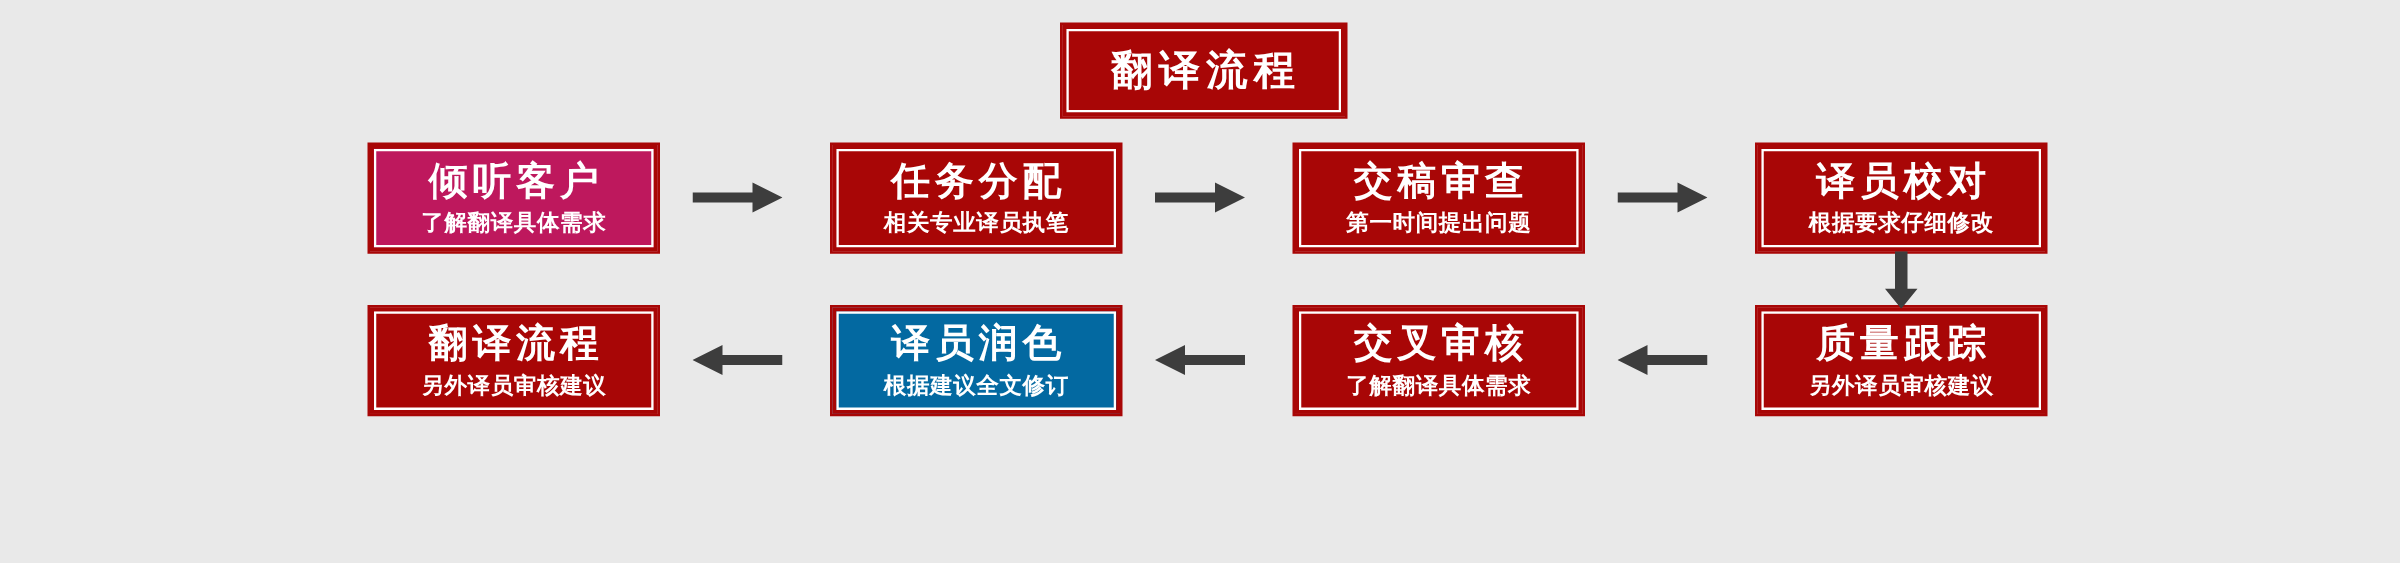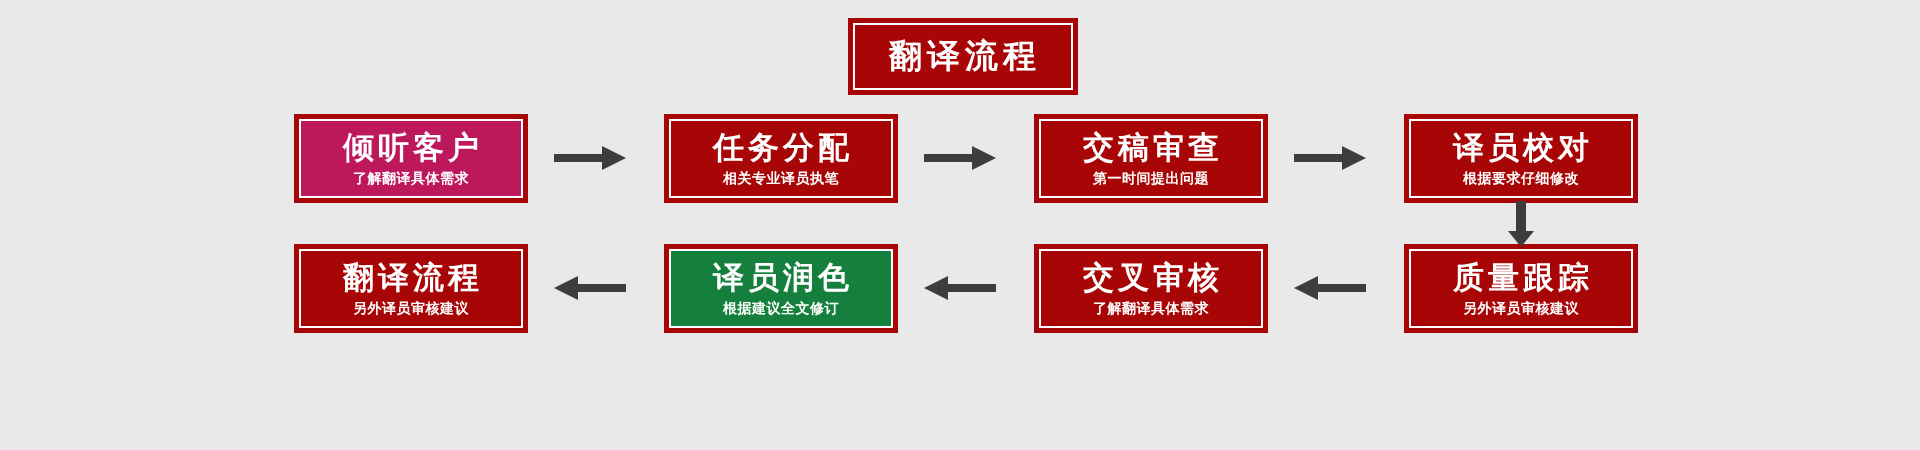--- a/index.html
+++ b/index.html
@@ -42,21 +42,21 @@
     font-size: 31px;
     font-weight: bold;
     letter-spacing: 4px;
     line-height: 1.12;
     text-indent: 4px;
     color: #ffffff;
     white-space: nowrap;
   }
 
   .box .line-sub {
-    font-size: 14px;
+    font-size: 18px;
     font-weight: bold;
     letter-spacing: 0.5px;
     line-height: 1.2;
     margin-top: 5px;
     color: #ffffff;
     white-space: nowrap;
   }
 
   
   #title-box {
@@ -141,21 +141,21 @@
   <div class="box step-box row2 col4" style="background: rgb(168, 6, 6); border-color: rgb(168, 6, 6); outline-color: rgb(168, 6, 6); box-shadow: rgb(255, 255, 255) 0px 0px 0px 2px inset; color: rgb(255, 255, 255);">
     <div class="line-main">质量跟踪</div>
     <div class="line-sub">另外译员审核建议</div>
   </div>
 
   <div class="box step-box row2 col3" style="background: rgb(168, 6, 6); border-color: rgb(168, 6, 6); outline-color: rgb(168, 6, 6); box-shadow: rgb(255, 255, 255) 0px 0px 0px 2px inset; color: rgb(255, 255, 255);">
     <div class="line-main">交叉审核</div>
     <div class="line-sub">了解翻译具体需求</div>
   </div>
 
-  <div class="box step-box row2 col2" style="background: #15803d; border-color: rgb(168, 6, 6); outline-color: rgb(168, 6, 6); box-shadow: rgb(255, 255, 255) 0px 0px 0px 2px inset; color: rgb(255, 255, 255);">
+  <div class="box step-box row2 col2" style="background: #0369a1; border-color: rgb(168, 6, 6); outline-color: rgb(168, 6, 6); box-shadow: rgb(255, 255, 255) 0px 0px 0px 2px inset; color: rgb(255, 255, 255);">
     <div class="line-main">译员润色</div>
     <div class="line-sub">根据建议全文修订</div>
   </div>
 
   <div class="box step-box row2 col1" style="background: rgb(168, 6, 6); border-color: rgb(168, 6, 6); outline-color: rgb(168, 6, 6); box-shadow: rgb(255, 255, 255) 0px 0px 0px 2px inset; color: rgb(255, 255, 255);">
     <div class="line-main">翻译流程</div>
     <div class="line-sub">另外译员审核建议</div>
   </div>
 
   <span class="arrow-h arrow-r-1">

